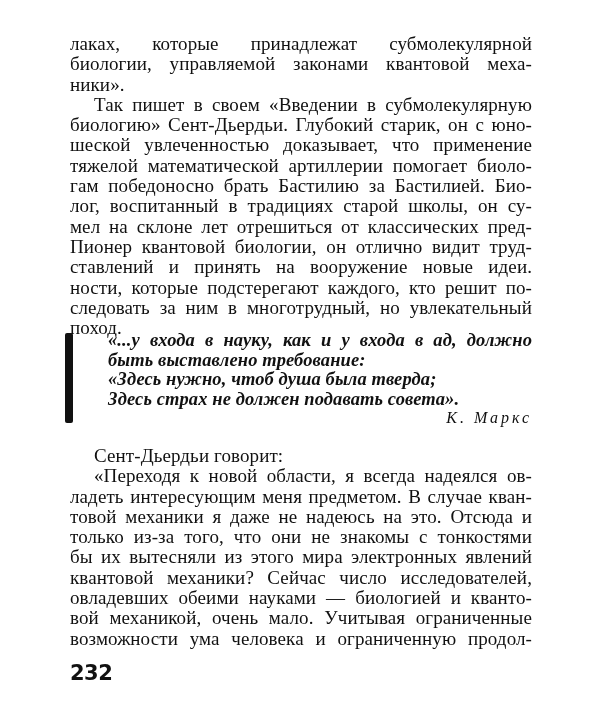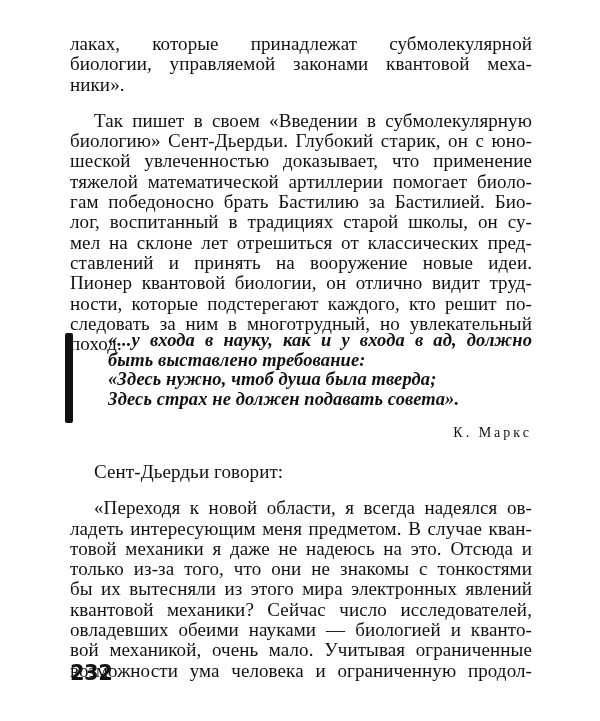--- a/index.html
+++ b/index.html
@@ -30,21 +30,20 @@
       text-align: justify;
       text-align-last: justify;
       letter-spacing: 0.1px;
     }
     .line.last {
       text-align: right;
       text-align-last: left;
     }
     .line.indent {
       padding-left: 24px;
-      margin-top: 16px;
     }
     .epigraph {
       position: absolute;
       left: 0;
       top: 297px;
       width: 462px;
       height: 100px;
     }
     .epigraph-bar {
       position: absolute;
@@ -64,22 +63,23 @@
     .epigraph-text .line {
       font-style: italic;
       font-size: 18.5px;
       line-height: 19.5px;
       height: 19.5px;
       font-weight: bold;
     }
     .epigraph-author {
       position: absolute;
       right: 0;
-      top: 94px;
-      font-size: 14px;
+      top: 78px;
+      font-style: italic;
+      font-size: 16px;
       letter-spacing: 3px;
     }
     .section2 {
       position: absolute;
       left: 0;
       top: 412px;
       width: 462px;
     }
     .page-number {
       position: absolute;
@@ -101,22 +101,22 @@
     <span class="line last">ники».</span>
   </div>
   <div>
     <span class="line indent">Так пишет в своем «Введении в субмолекулярную</span>
     <span class="line">биологию» Сент-Дьердьи. Глубокий старик, он с юно-</span>
     <span class="line">шеской увлеченностью доказывает, что применение</span>
     <span class="line">тяжелой математической артиллерии помогает биоло-</span>
     <span class="line">гам победоносно брать Бастилию за Бастилией. Био-</span>
     <span class="line">лог, воспитанный в традициях старой школы, он су-</span>
     <span class="line">мел на склоне лет отрешиться от классических пред-</span>
+    <span class="line">Пионер квантовой биологии, он отлично видит труд-</span>
     <span class="line">ставлений и принять на вооружение новые идеи.</span>
-    <span class="line">Пионер квантовой биологии, он отлично видит труд-</span>
     <span class="line">ности, которые подстерегают каждого, кто решит по-</span>
     <span class="line">следовать за ним в многотрудный, но увлекательный</span>
     <span class="line last">поход.</span>
   </div>
 
   <div class="epigraph">
     <div class="epigraph-bar"></div>
     <div class="epigraph-text">
       <span class="line">«...у входа в науку, как и у входа в ад, должно</span>
       <span class="line last">быть выставлено требование:</span>

